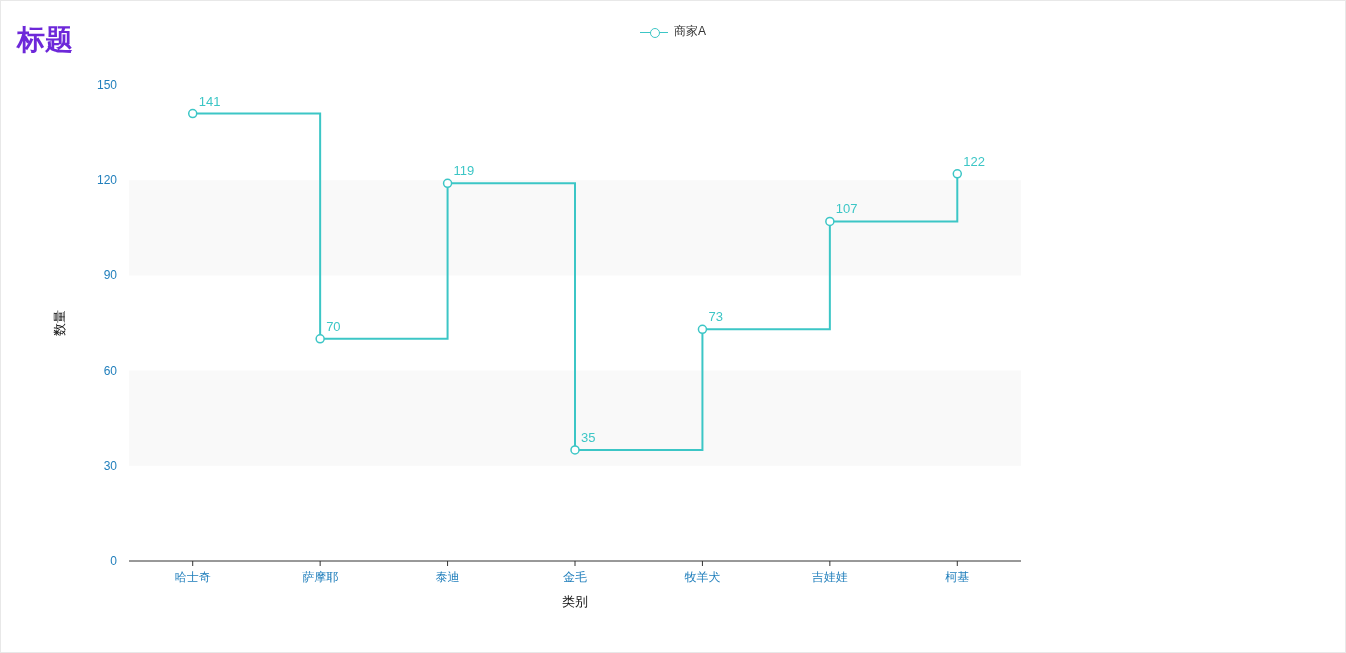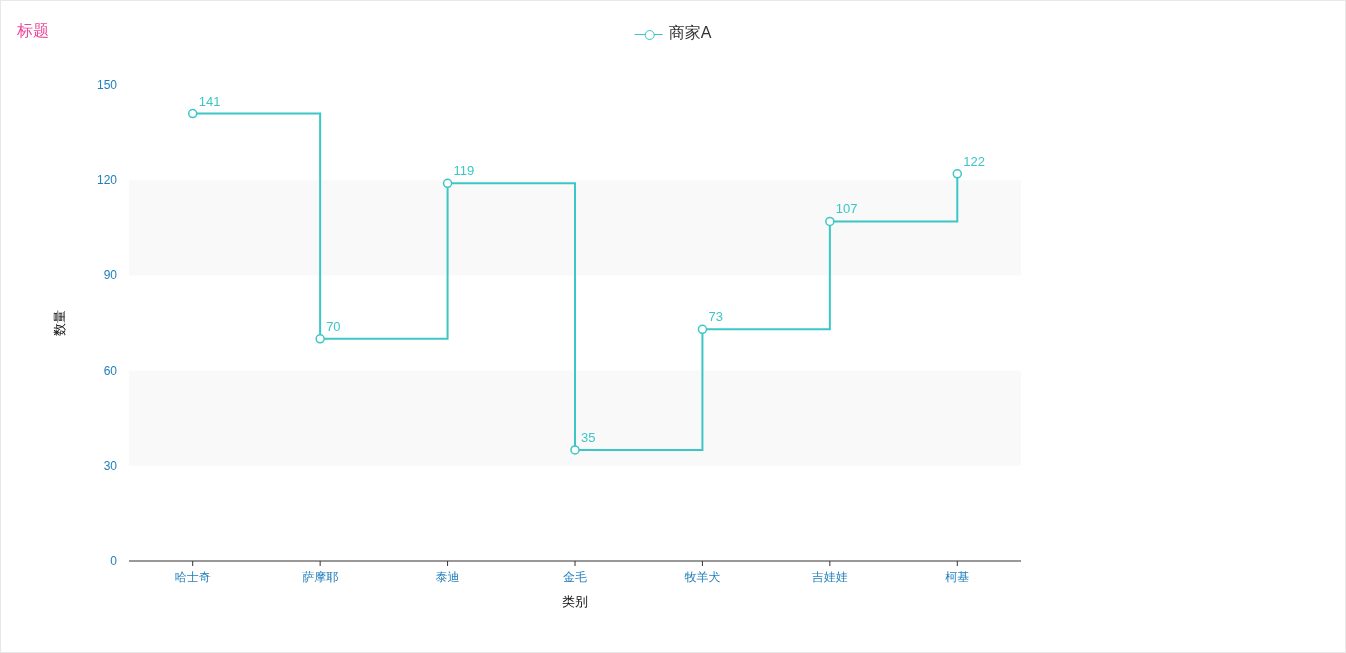--- a/index.html
+++ b/index.html
@@ -16,34 +16,34 @@
     position: relative;
     width: 1346px;
     height: 653px;
     box-sizing: border-box;
     border: 1px solid #e8e8e8;
   }
   .title {
     position: absolute;
     left: 16px;
     top: 20px;
-    font-size: 16px;
-    color: #ec4899;
-    font-weight: 400;
+    font-size: 28px;
+    color: #6d28d9;
+    font-weight: 700;
   }
   .legend {
     position: absolute;
     left: 50%;
     top: 22px;
     transform: translateX(-50%);
     display: flex;
     align-items: center;
     gap: 6px;
     color: #333;
-    font-size: 16px;
+    font-size: 12px;
   }
   .legend-marker {
     position: relative;
     width: 28px;
     height: 12px;
     display: inline-block;
   }
   .legend-marker::before {
     content: "";
     position: absolute;

